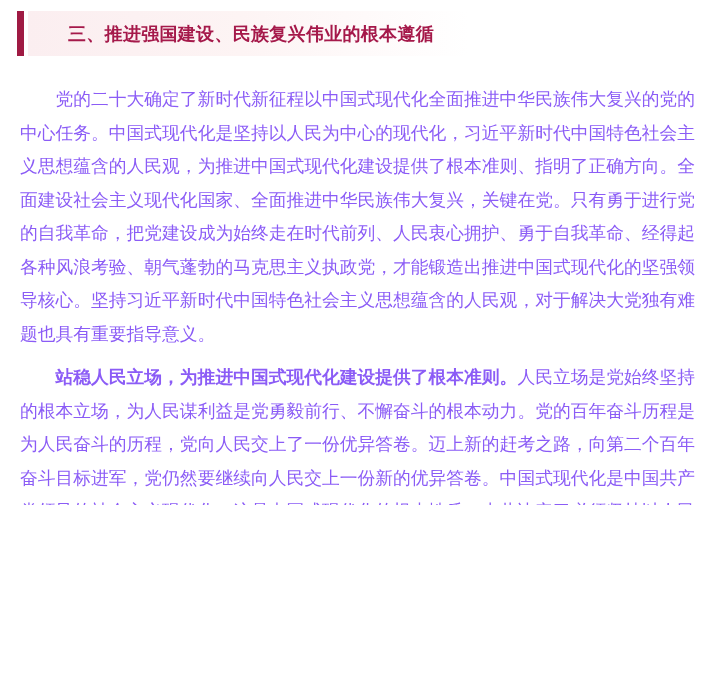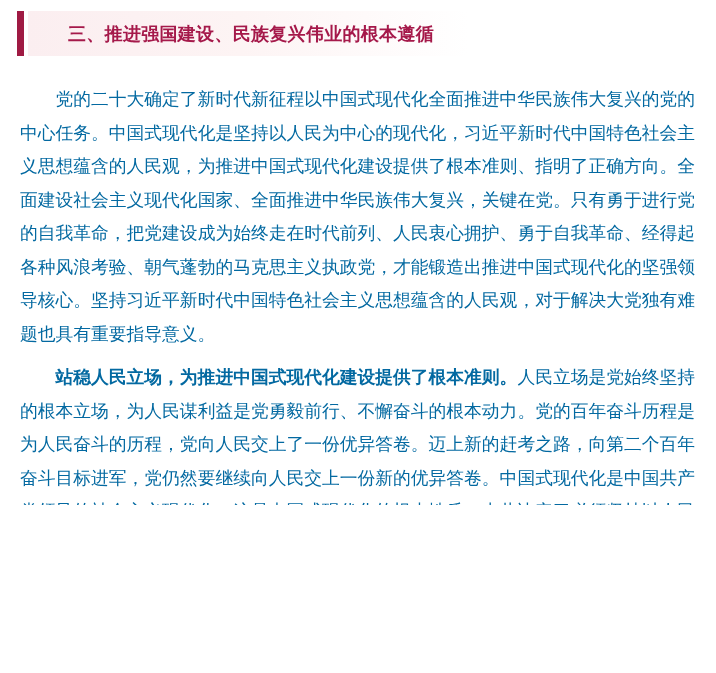--- a/index.html
+++ b/index.html
@@ -51,21 +51,21 @@
     white-space: nowrap;
   }
   
   .article {
     position: absolute;
     top: 83px;
     left: 20px;
     width: 675px;
     font-size: 17.75px;
     line-height: 33.5px;
-    color: #0369a1;
+    color: #8b5cf6;
     text-align: justify;
     text-justify: inter-ideograph;
   }
   .article p {
     margin: 0;
     text-indent: 2em;
   }
   .article p.para-2 {
     margin-top: 10px;
   }

